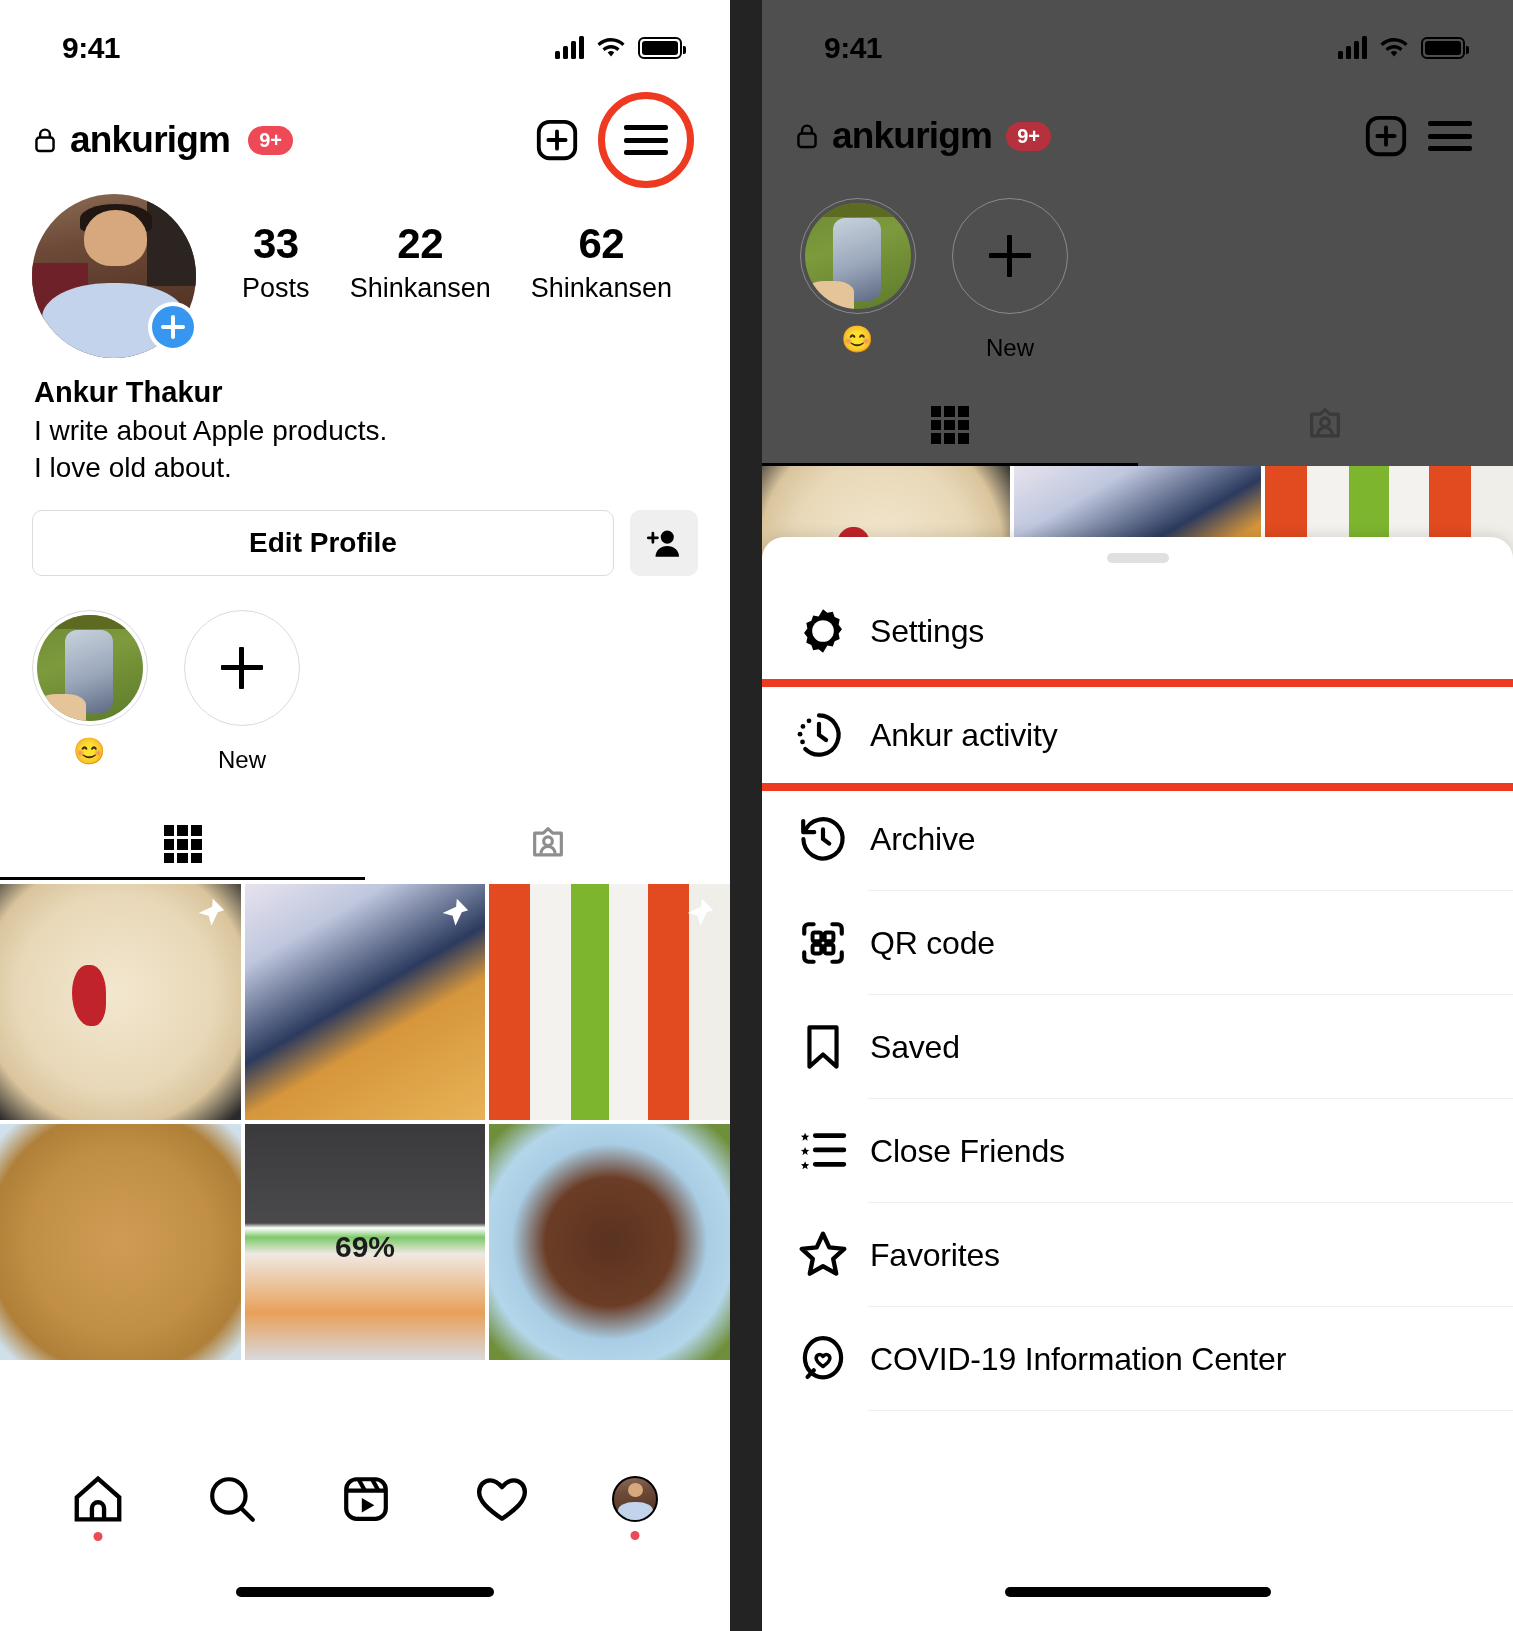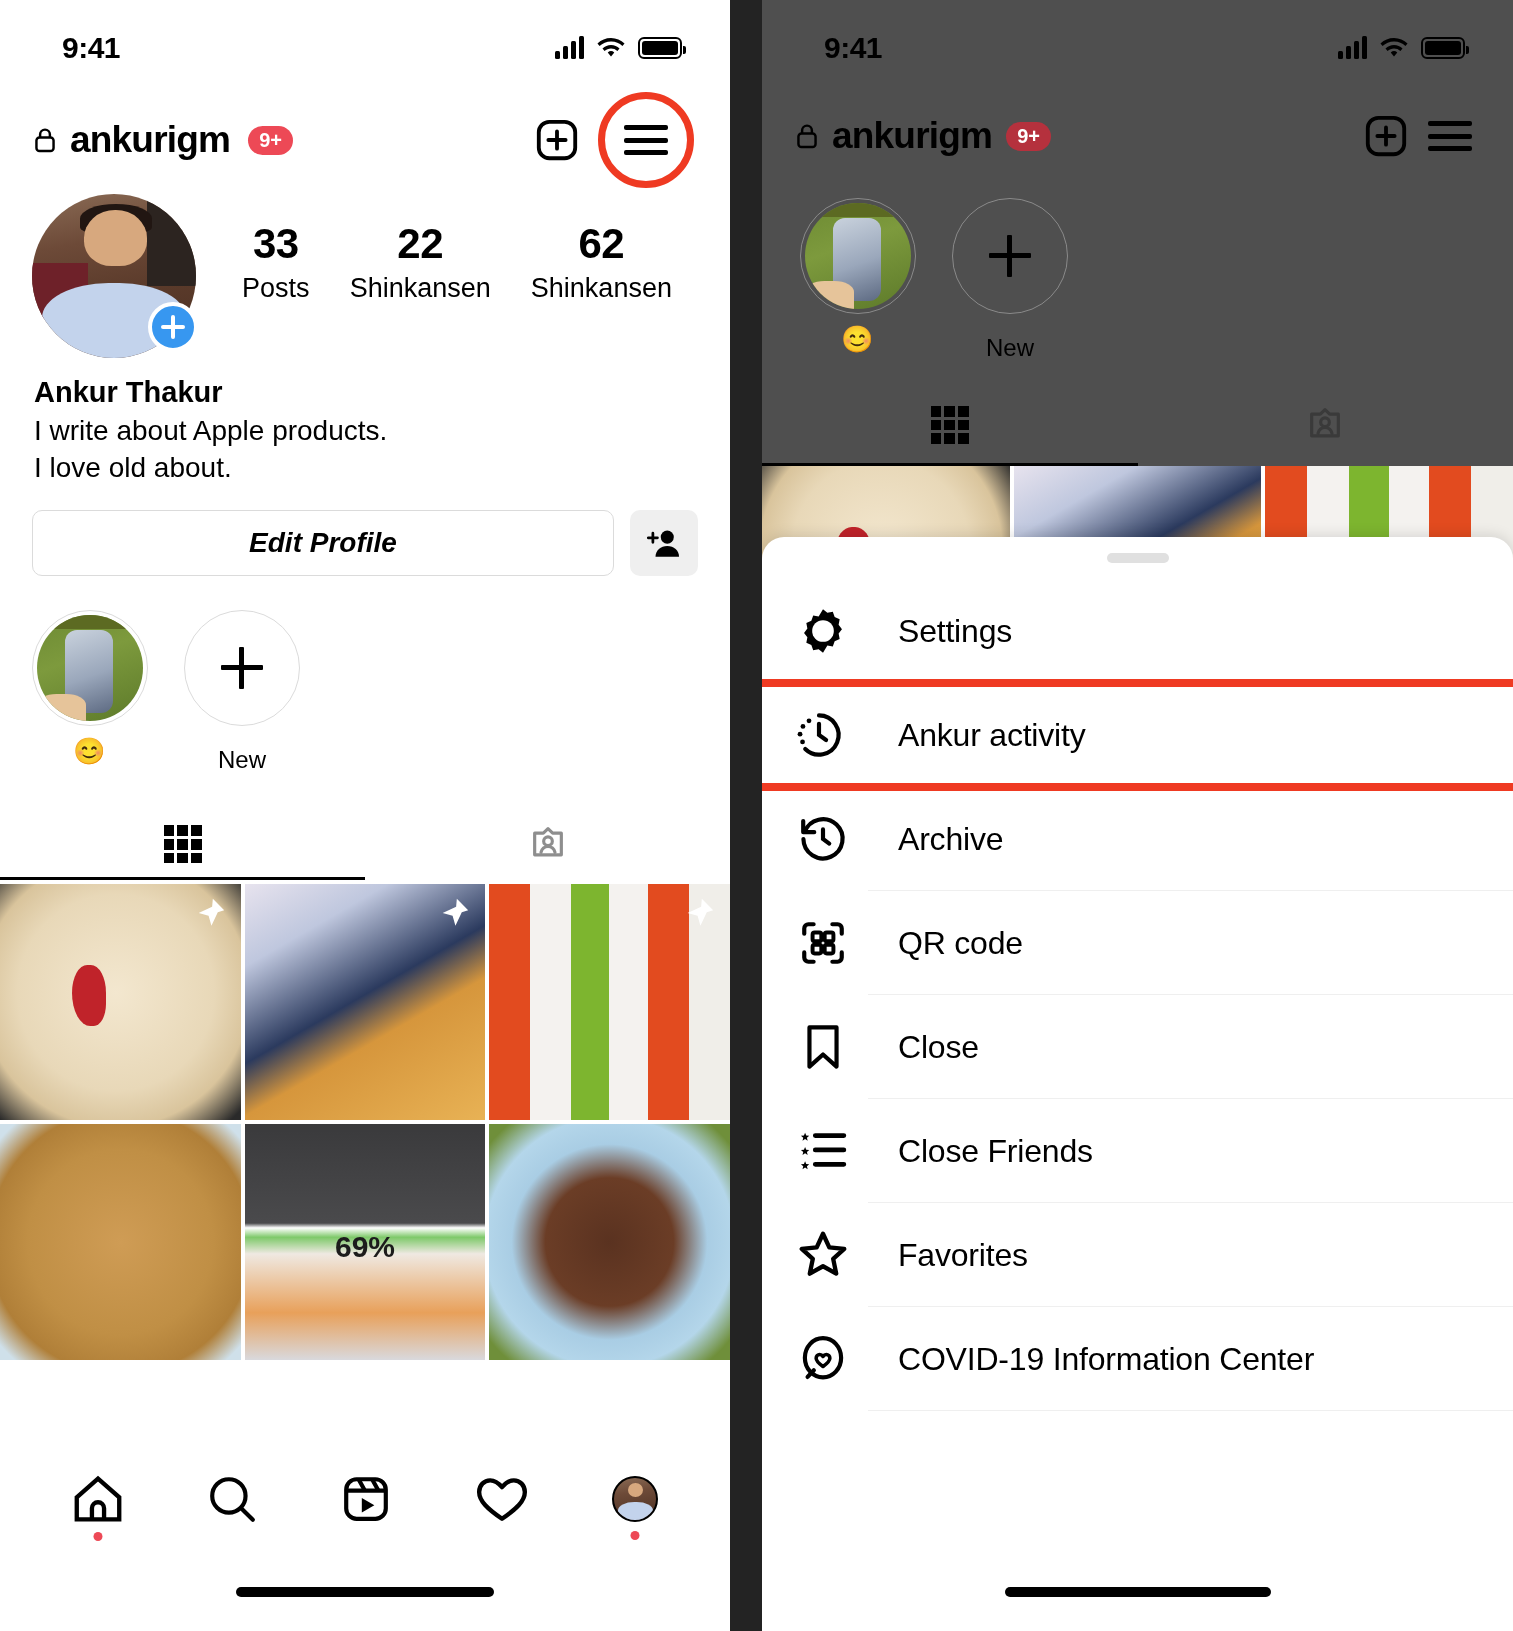--- a/index.html
+++ b/index.html
@@ -95,21 +95,21 @@
   .stat { text-align: center; }
   .stat-num { font-size: 42px; font-weight: 700; color: #000; letter-spacing:-0.5px; }
   .stat-lbl { font-size: 27px; color: #000; margin-top: 5px; }
 
   
   .bio { padding: 18px 34px 0; }
   .bio-name { font-size: 29px; font-weight: 700; color: #000; margin-bottom: 3px; }
   .bio-line { font-size: 28px; color: #000; line-height: 1.33; }
 
   
-  .actions { display:flex; gap: 16px; padding: 24px 32px 0; align-items: flex-start; font-style: italic; }
+  .actions { display:flex; gap: 16px; padding: 24px 32px 0; align-items: flex-start; }
   .btn-edit {
     flex:1; height: 66px; border: 1.5px solid #dbdbdb; border-radius: 10px;
     display:flex; align-items:center; justify-content:center;
     font-size: 28px; font-weight: 700; color:#000; background:#fff;
   }
   .btn-adduser {
     width: 68px; height: 66px; background:#efefef; border-radius: 10px;
     display:flex; align-items:center; justify-content:center;
   }
 
@@ -217,21 +217,21 @@
 
   
   .sheet {
     position:absolute; left:0; right:0; top: 537px; bottom: 0;
     background:#fff; border-radius: 22px 22px 0 0;
     box-shadow: 0 -2px 14px rgba(0,0,0,0.12);
   }
   .grab { width: 62px; height: 10px; border-radius: 6px; background:#e0e0e0; margin: 16px auto 0; }
   .menu { margin-top: 16px; }
   .menu-item {
-    position: relative; display:flex; align-items:center; gap: 48px;
+    position: relative; display:flex; align-items:center; gap: 20px;
     height: 104px; padding: 0 38px 0 34px;
   }
   .menu-item .mi-divider {
     position:absolute; left: 106px; right: 0; bottom: 0; height: 1.5px; background:#efefef;
   }
   .mi-icon { width: 54px; display:flex; align-items:center; justify-content:center; flex:none; }
   .mi-label { font-size: 32px; color:#000; letter-spacing:-0.2px; }
   .menu-item.highlighted {
     outline: 8px solid #ef3a22;
     outline-offset: -4px;
@@ -603,21 +603,21 @@
             <div class="mi-label">QR code</div>
             <div class="mi-divider"></div>
           </div>
 
           <div class="menu-item">
             <div class="mi-icon">
               <svg width="50" height="50" viewBox="0 0 24 24">
                 <path d="M5.5 2.6h13v18.8L12 15.6l-6.5 5.8z" fill="none" stroke="#000" stroke-width="2" stroke-linejoin="round"></path>
               </svg>
             </div>
-            <div class="mi-label">Close</div>
+            <div class="mi-label">Saved</div>
             <div class="mi-divider"></div>
           </div>
 
           <div class="menu-item">
             <div class="mi-icon">
               <svg width="50" height="50" viewBox="0 0 24 24">
                 <path d="M3.4 3.2l.55 1.35 1.45.1-1.12.95.36 1.42-1.24-.78-1.24.78.36-1.42L1.4 4.65l1.45-.1z" fill="#000"></path>
                 <path d="M3.4 10.05l.55 1.35 1.45.1-1.12.95.36 1.42-1.24-.78-1.24.78.36-1.42-1.12-.95 1.45-.1z" fill="#000"></path>
                 <path d="M3.4 16.9l.55 1.35 1.45.1-1.12.95.36 1.42-1.24-.78-1.24.78.36-1.42-1.12-.95 1.45-.1z" fill="#000"></path>
                 <path d="M8.3 4.6H22M8.3 11.5H22M8.3 18.4H22" stroke="#000" stroke-width="2.3" stroke-linecap="round"></path>

